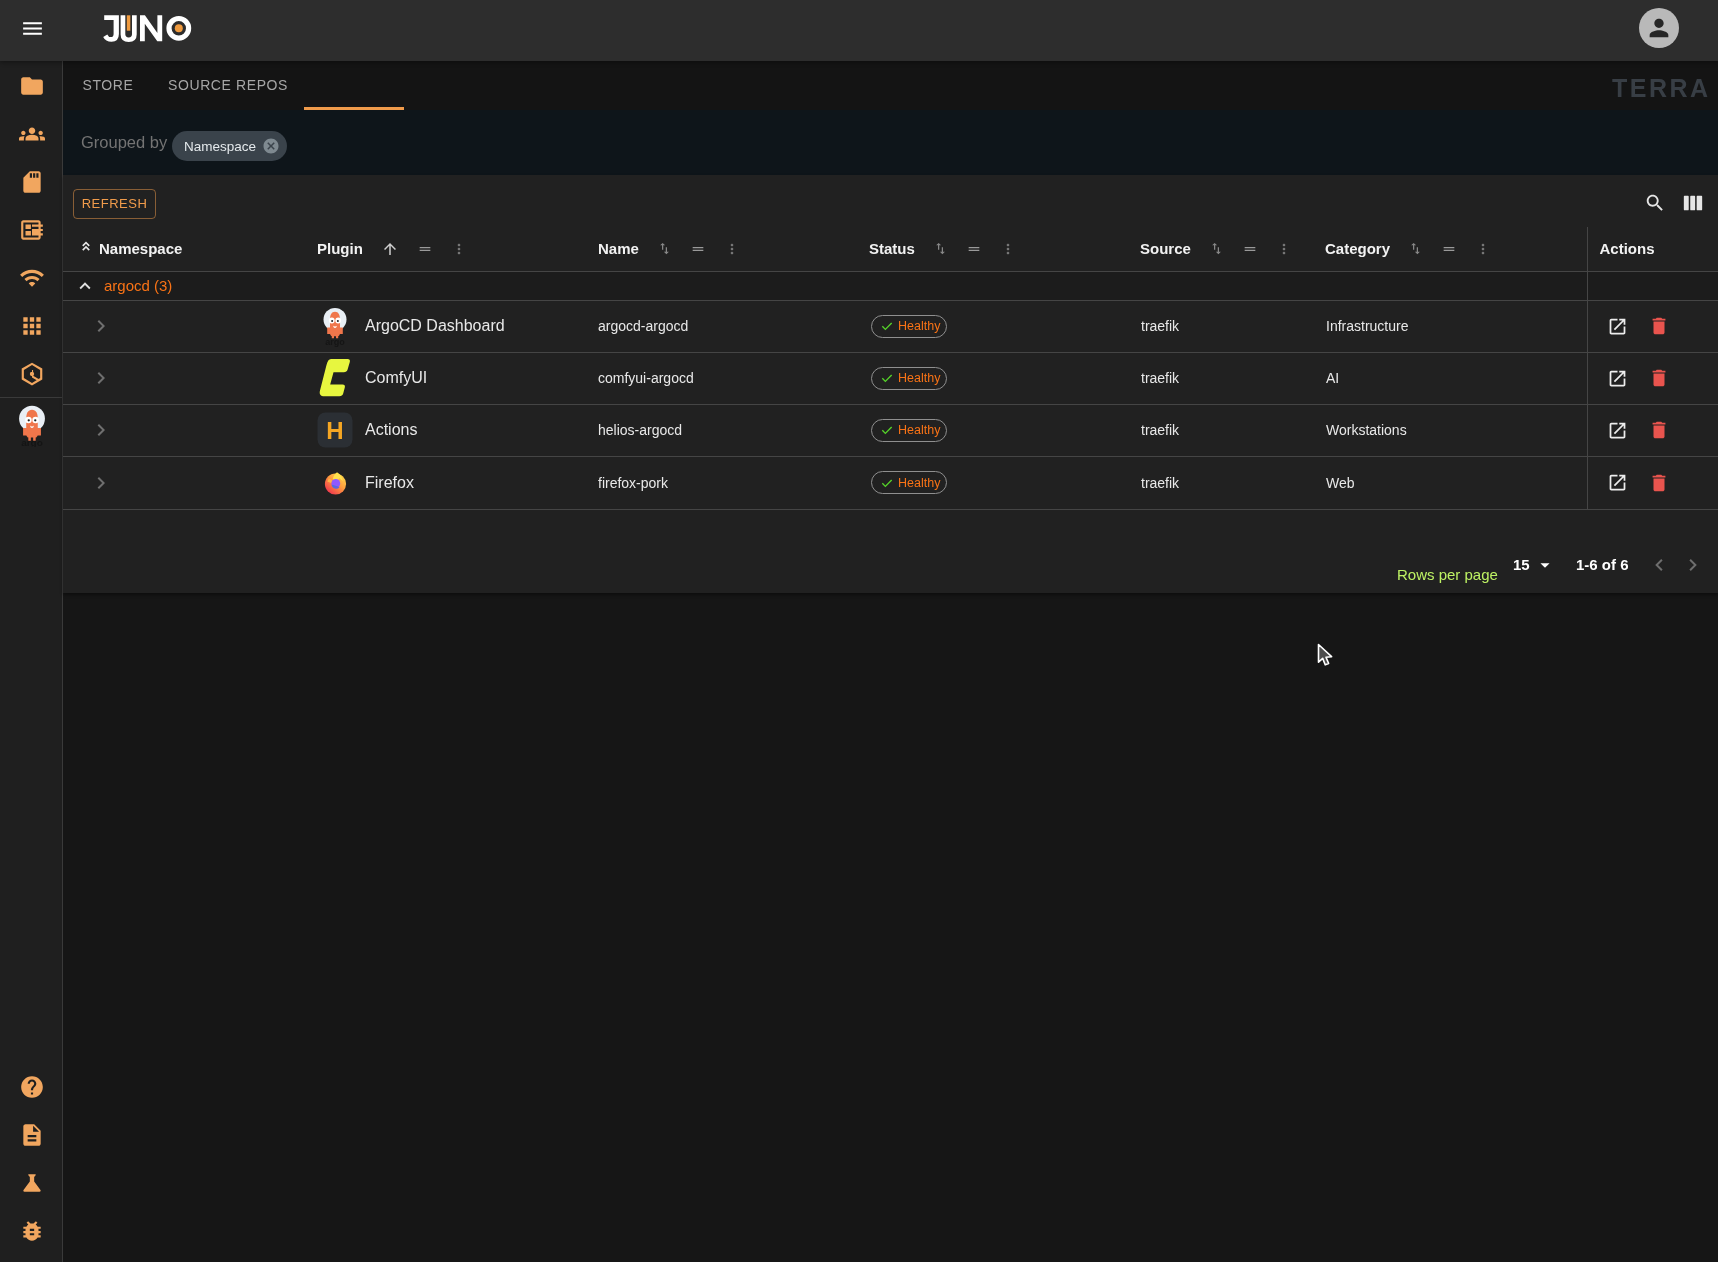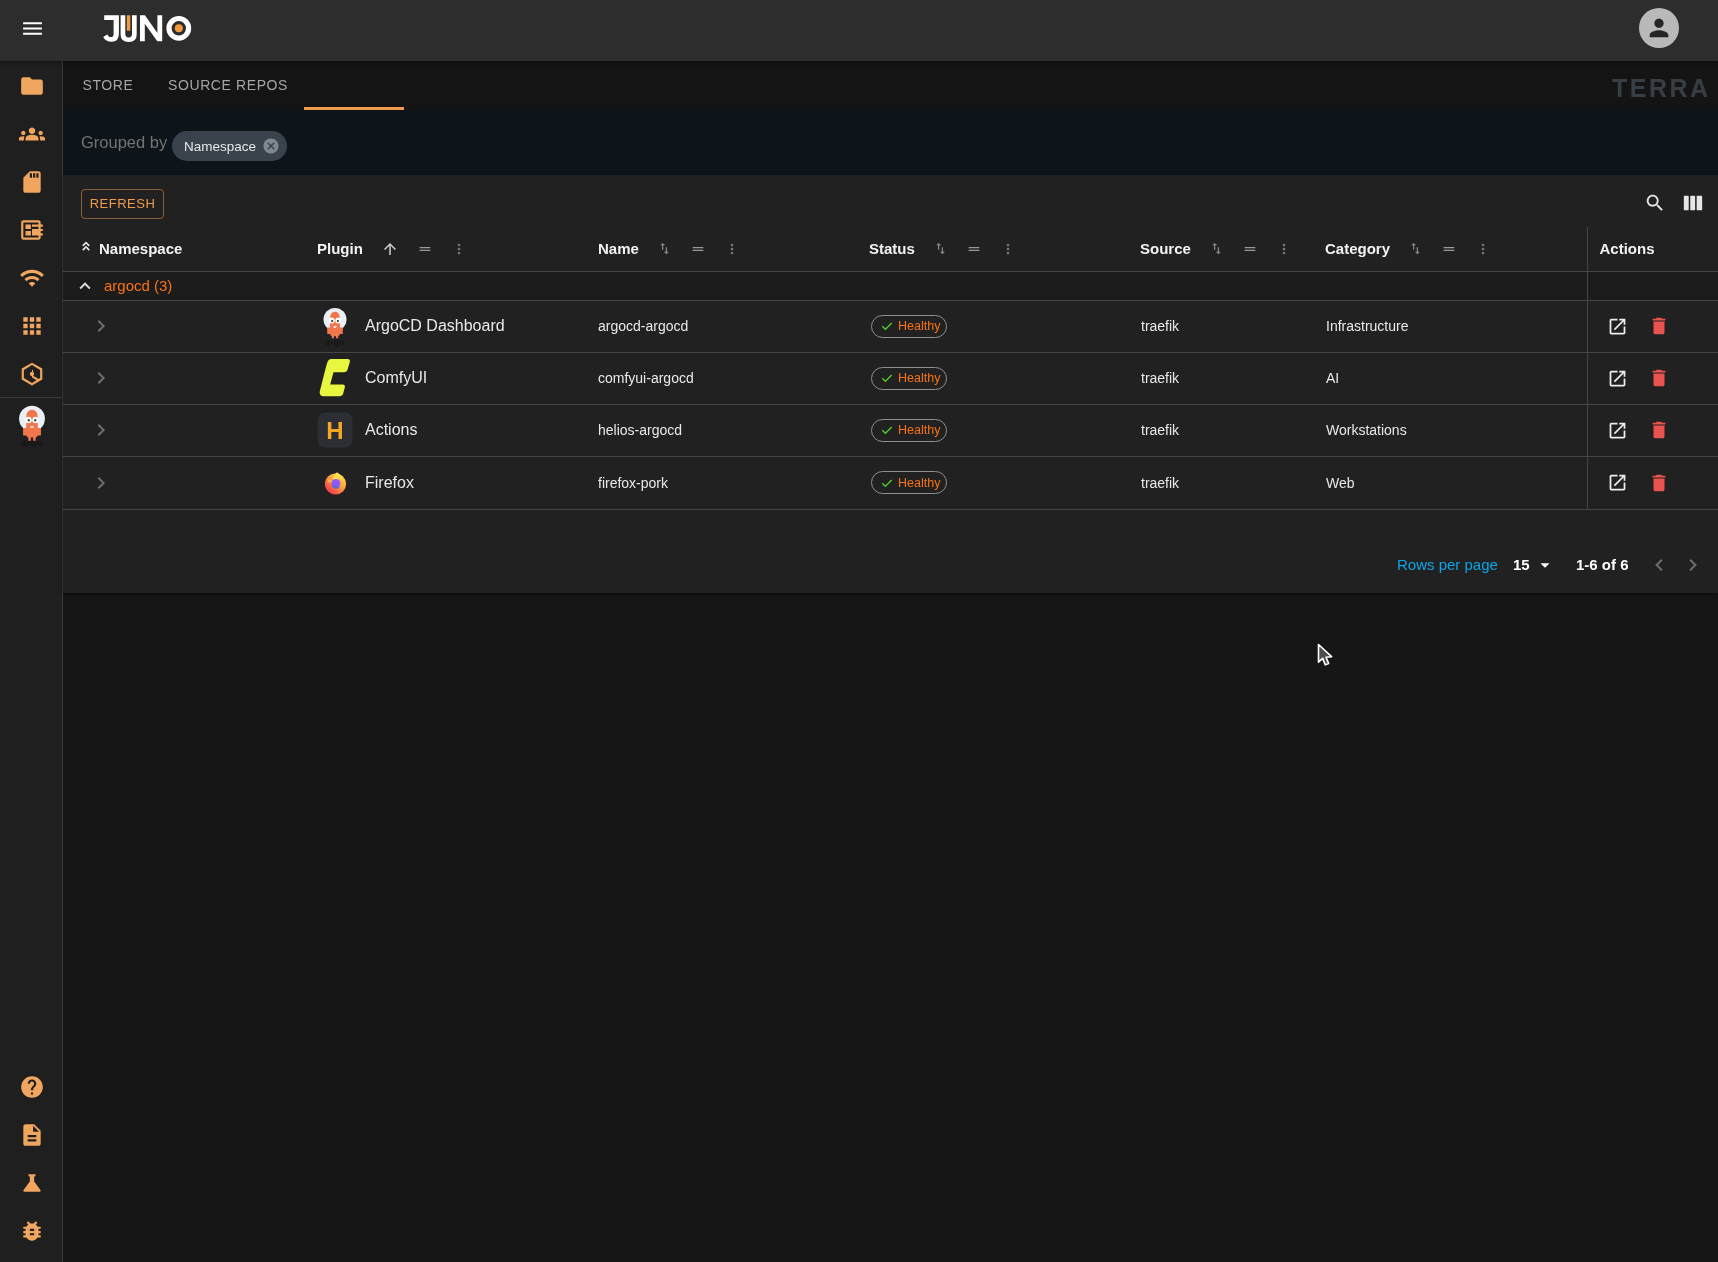--- a/index.html
+++ b/index.html
@@ -28,21 +28,21 @@
 
 
 #groupbar { position:absolute; left:63px; top:110px; width:1655px; height:65px; background:#0e151a; }
 #groupbar .lab { position:absolute; left:18px; top:23px; font-size:16.5px; color:#737373; }
 .chip { position:absolute; left:109px; top:21px; height:30px; border-radius:16px; background:#3a434b; display:flex; align-items:center; padding:0 7px 0 12px; }
 .chip .ct { font-size:13.5px; color:#e4e9ec; }
 .chip svg { margin-left:6px; }
 
 
 #card { position:absolute; left:63px; top:175px; width:1655px; height:418px; background:#212121; box-shadow:0 2px 3px rgba(0,0,0,.4); }
-#refresh { position:absolute; left:18px; top:14px; width:83px; height:30px; border:1px solid rgba(240,155,75,.5); border-radius:4px; color:#f09b4b; font-size:13px; font-weight:500; letter-spacing:.5px; text-align:center; line-height:28px; }
+#refresh { position:absolute; left:10px; top:14px; width:83px; height:30px; border:1px solid rgba(240,155,75,.5); border-radius:4px; color:#f09b4b; font-size:13px; font-weight:500; letter-spacing:.5px; text-align:center; line-height:28px; }
 #tbicons { position:absolute; right:14px; top:17px; display:flex; gap:16px; }
 
 
 table { position:absolute; left:0; top:52px; width:1655px; border-collapse:collapse; table-layout:fixed; }
 td,th { padding:0; border-bottom:1px solid #454545; vertical-align:middle; }
 th { height:44px; text-align:left; font-size:15px; font-weight:700; color:#f2f2f2; }
 .hcell { display:flex; align-items:center; gap:18px; }
 tr.grp td { height:29px; background:#1c1c1c; font-size:15px; color:#f97316; }
 tr.data td { height:52px; font-size:14px; color:#e8e8e8; }
 tr.lastrow td { height:53px; }
@@ -446,21 +446,21 @@
               </svg>
         <svg width="22" height="22" viewBox="0 0 24 24">
                 <path fill="#e9544e" d="M6 19c0 1.1.9 2 2 2h8c1.1 0 2-.9 2-2V7H6v12zM19 4h-3.5l-1-1h-5l-1 1H5v2h14V4z"></path>
               </svg>
       </div>
           </td>
     </tr>
   </tbody>
     </table>
   <div id="pgbar">
-    <span class="abs" style="left:1334px;top:18px;color:#0ea5e9;">Rows per page</span>
+    <span class="abs" style="left:1334px;top:28px;color:#bef264;">Rows per page</span>
     <span class="abs" style="left:1450px;top:18px;color:#fff;font-weight:600;">15</span>
     <svg class="abs" style="left:1471px;top:16px;" width="22" height="22" viewBox="0 0 24 24">
         <path fill="#fff" d="M7 10l5 5 5-5z"></path>
       </svg>
     <span class="abs" style="left:1513px;top:18px;color:#fff;font-weight:600;">1-6 of 6</span>
     <svg class="abs" style="left:1584px;top:15px;" width="24" height="24" viewBox="0 0 24 24">
         <path fill="#6e6e6e" d="M15.61 7.41 14.2 6l-6 6 6 6 1.41-1.41L11.03 12z"></path>
       </svg>
     <svg class="abs" style="left:1618px;top:15px;" width="24" height="24" viewBox="0 0 24 24">
         <path fill="#6e6e6e" d="M8.39 16.59 9.8 18l6-6-6-6-1.41 1.41L12.97 12z"></path>

